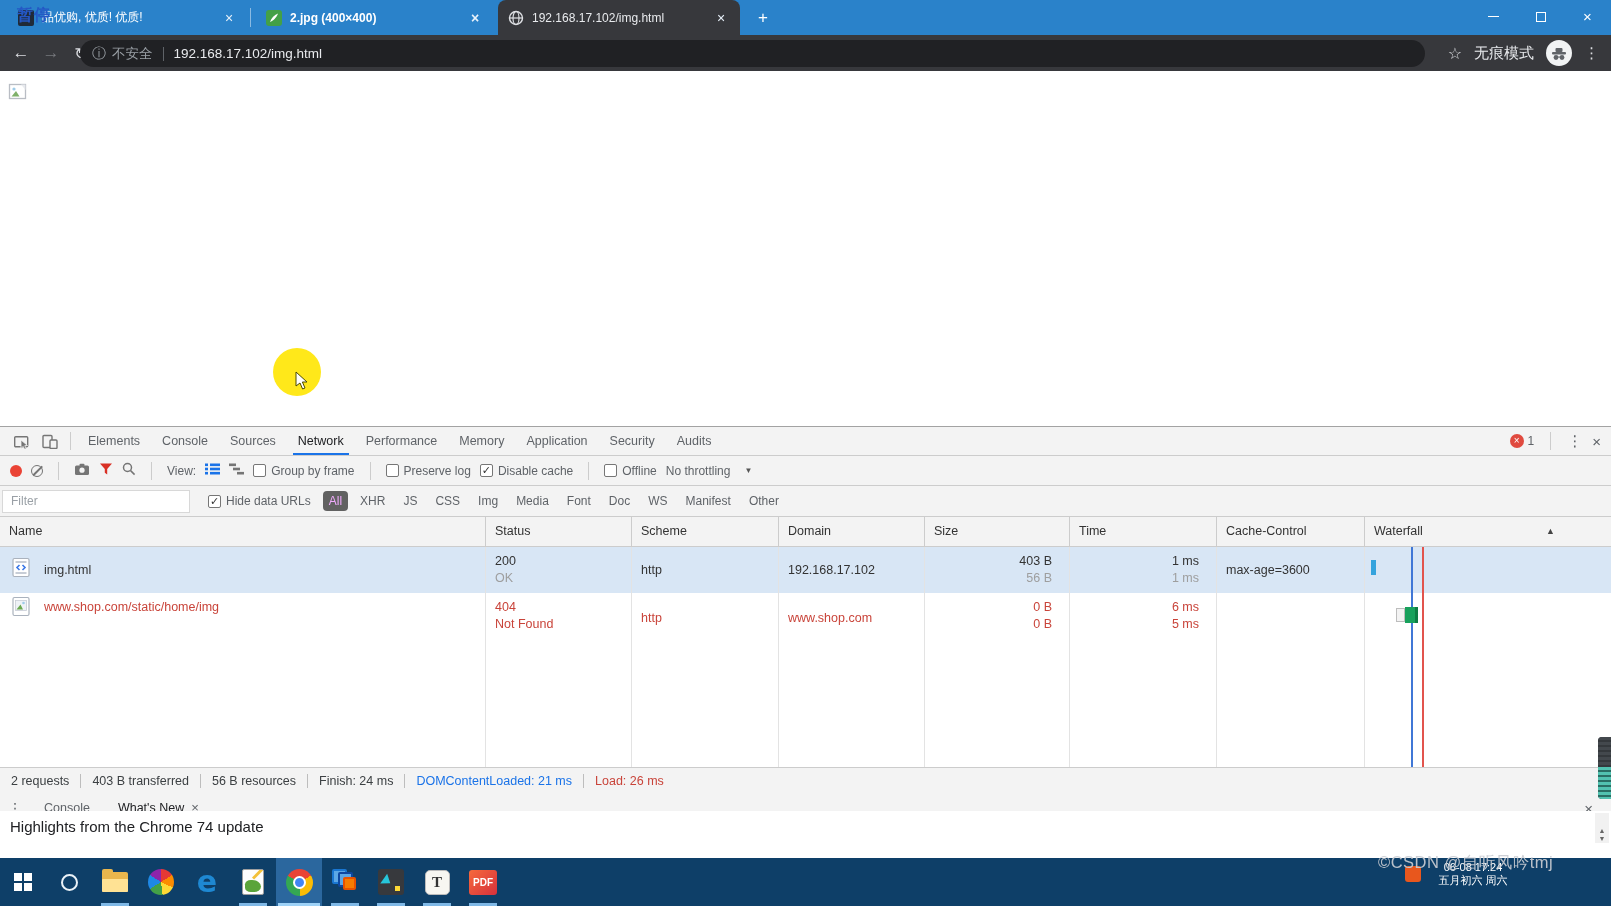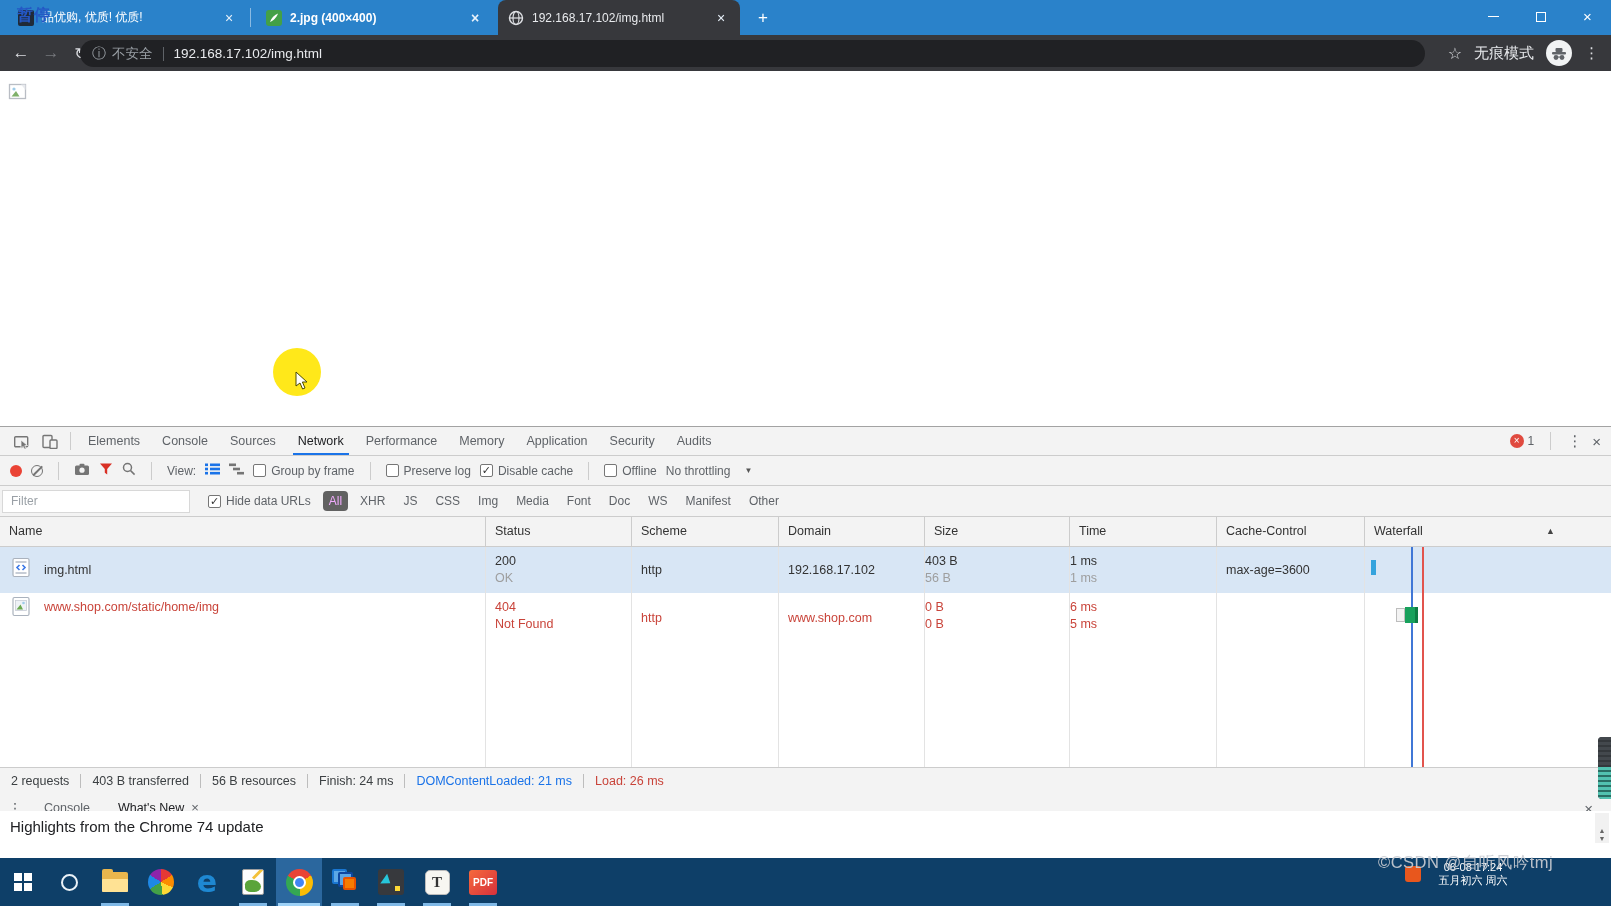--- a/index.html
+++ b/index.html
@@ -81,21 +81,21 @@
   .gh-cell:last-child { border-right:none; }
   .sort-arrow { position:absolute; right:56px; top:0; font-size:9px; color:#444; }
 
   .grid-body { position:relative; height:220px; background:#fff; overflow:hidden; }
   .col-line { position:absolute; top:0; bottom:0; width:1px; background:#e3e3e3; z-index:3; }
   .net-row { position:absolute; left:0; width:100%; display:grid; grid-template-columns:486px 146px 147px 146px 145px 147px 148px 1fr; z-index:1; }
   .row1 { top:0; height:46px; background:#d8e6f5; }
   .row2 { top:46px; height:50px; background:#fff; }
   .cell { padding:6px 0 0 9px; font-size:12.5px; line-height:17px; overflow:hidden; white-space:nowrap; }
   .cell.center1 { display:flex; align-items:center; padding-top:0; }
-  .cell.rt { text-align:left; padding-right:24px; padding-left:0; }
+  .cell.rt { text-align:right; padding-right:18px; padding-left:0; }
   .sub { color:#9e9e9e; }
   .red, .red .sub { color:#c9443a; }
   .name-cell { position:relative; padding-left:44px; }
   .name-cell .row-icon { position:absolute; left:12px; top:50%; transform:translateY(-50%); }
   .row2 .name-cell .row-icon { top:16px; }
   .r1name { display:flex; align-items:center; height:100%; padding-top:0; }
 
   .wf-mark { position:absolute; z-index:4; }
   .wf-bar1 { left:1371px; top:13px; width:5px; height:15px; background:#35a3dd; }
   .wf-box2 { left:1396px; top:61px; width:9px; height:14px; background:#f3f3f3; border:1px solid #bdbdbd; }

